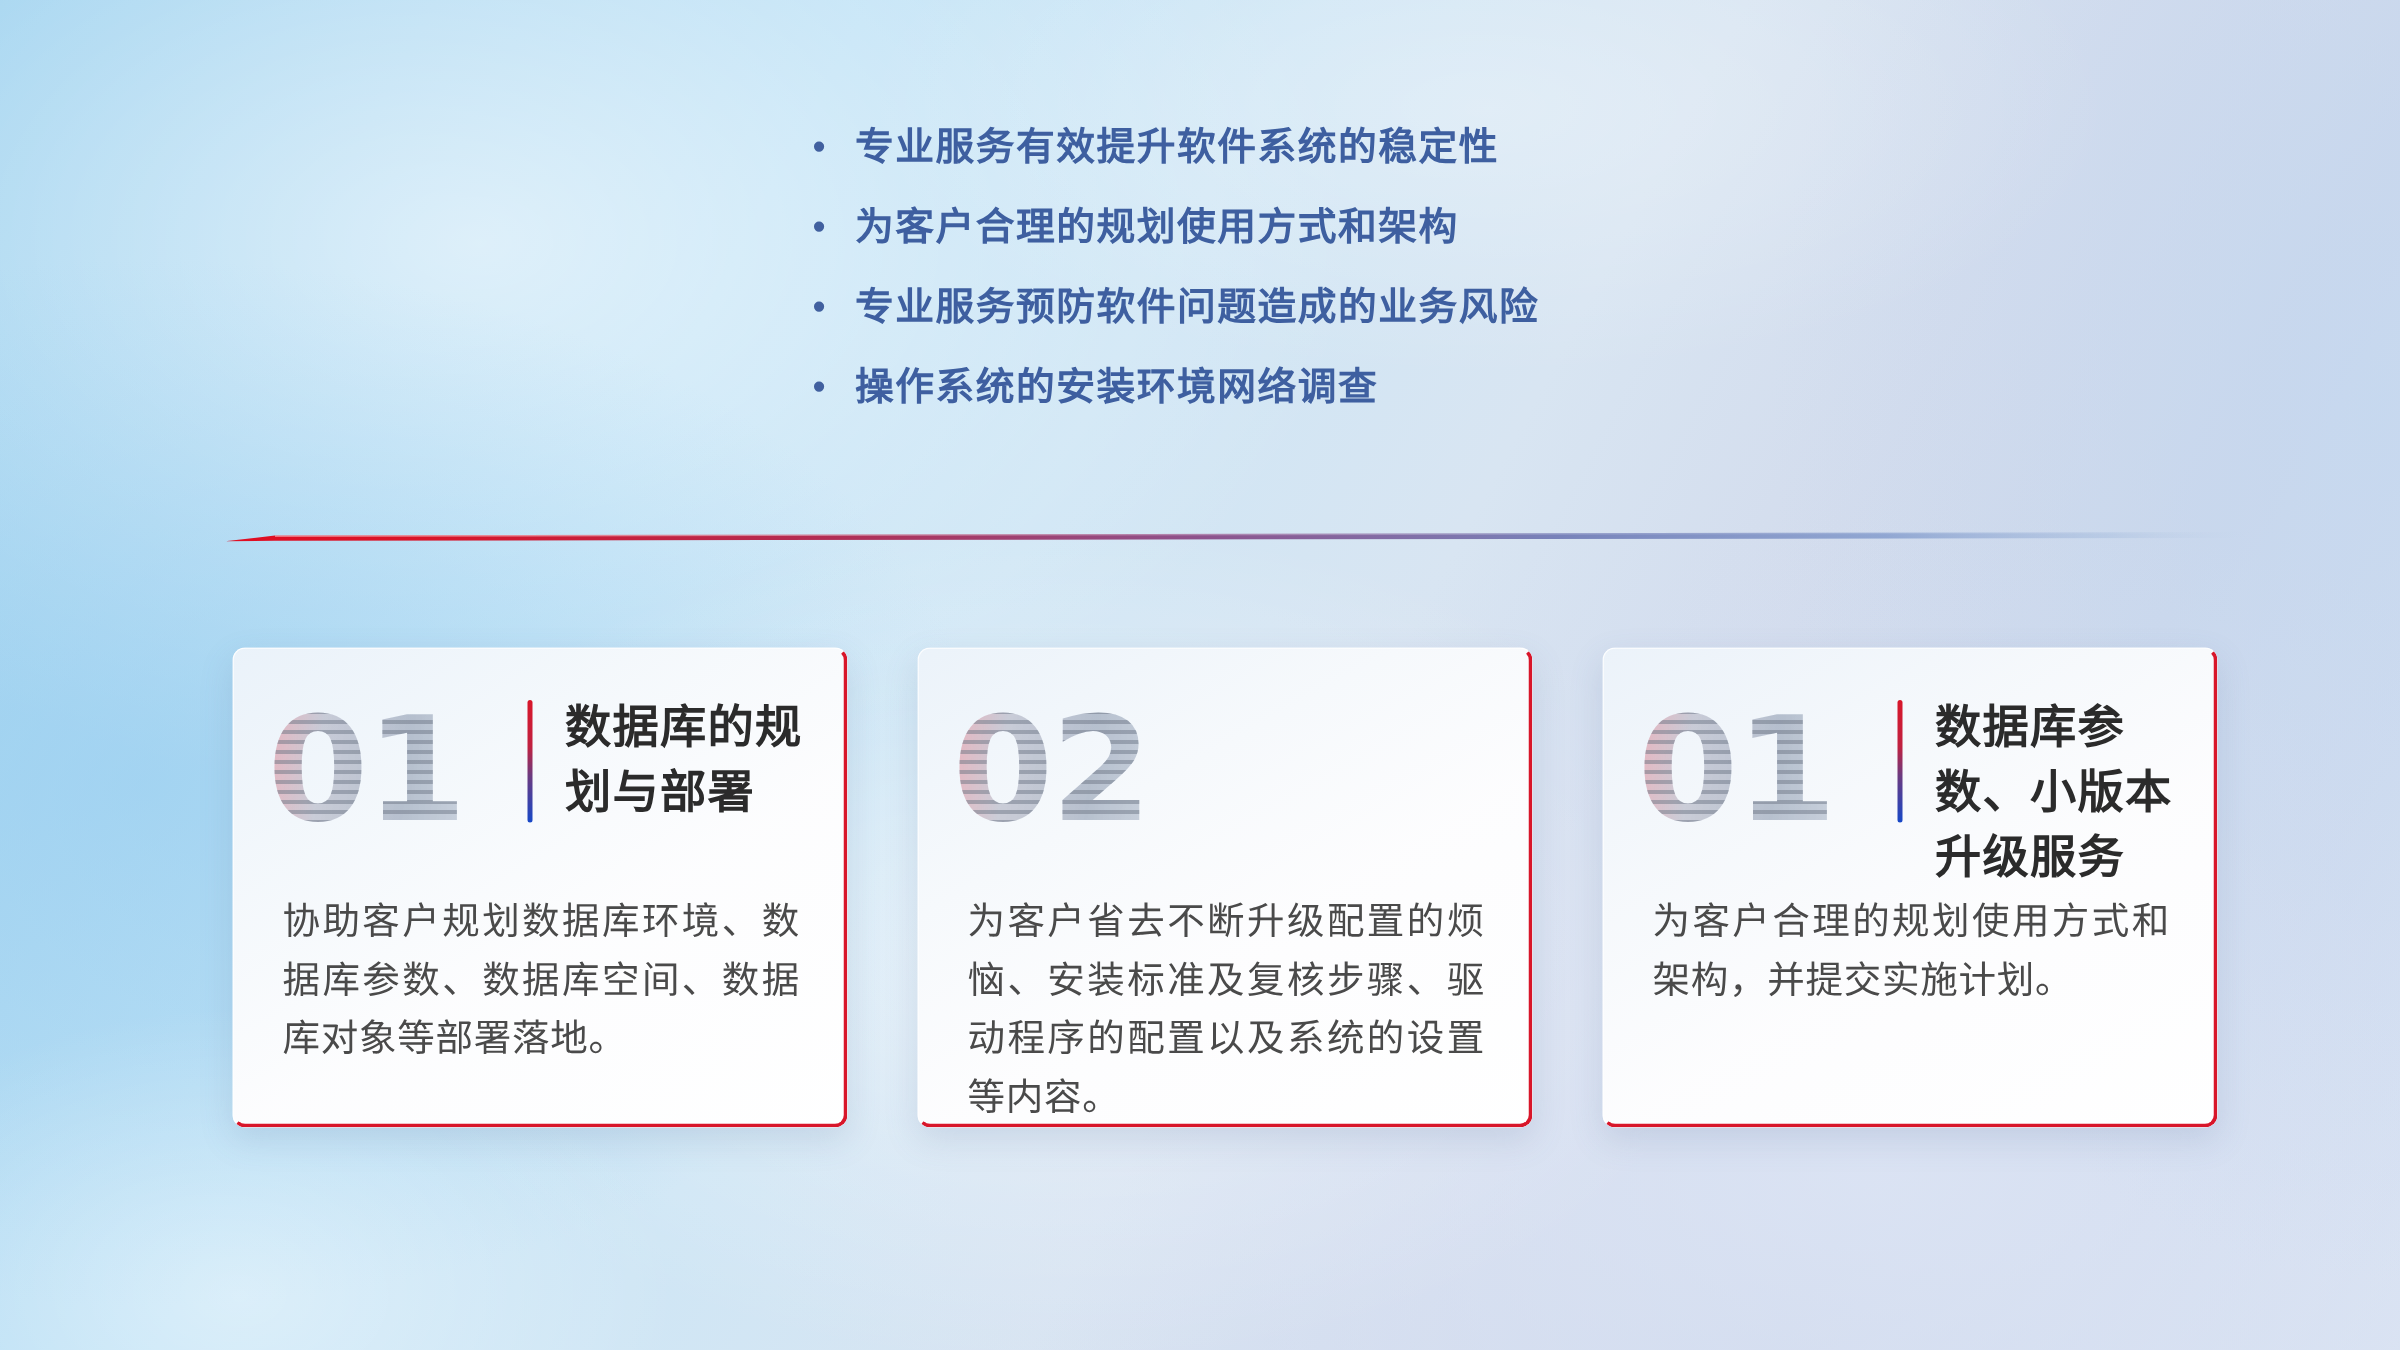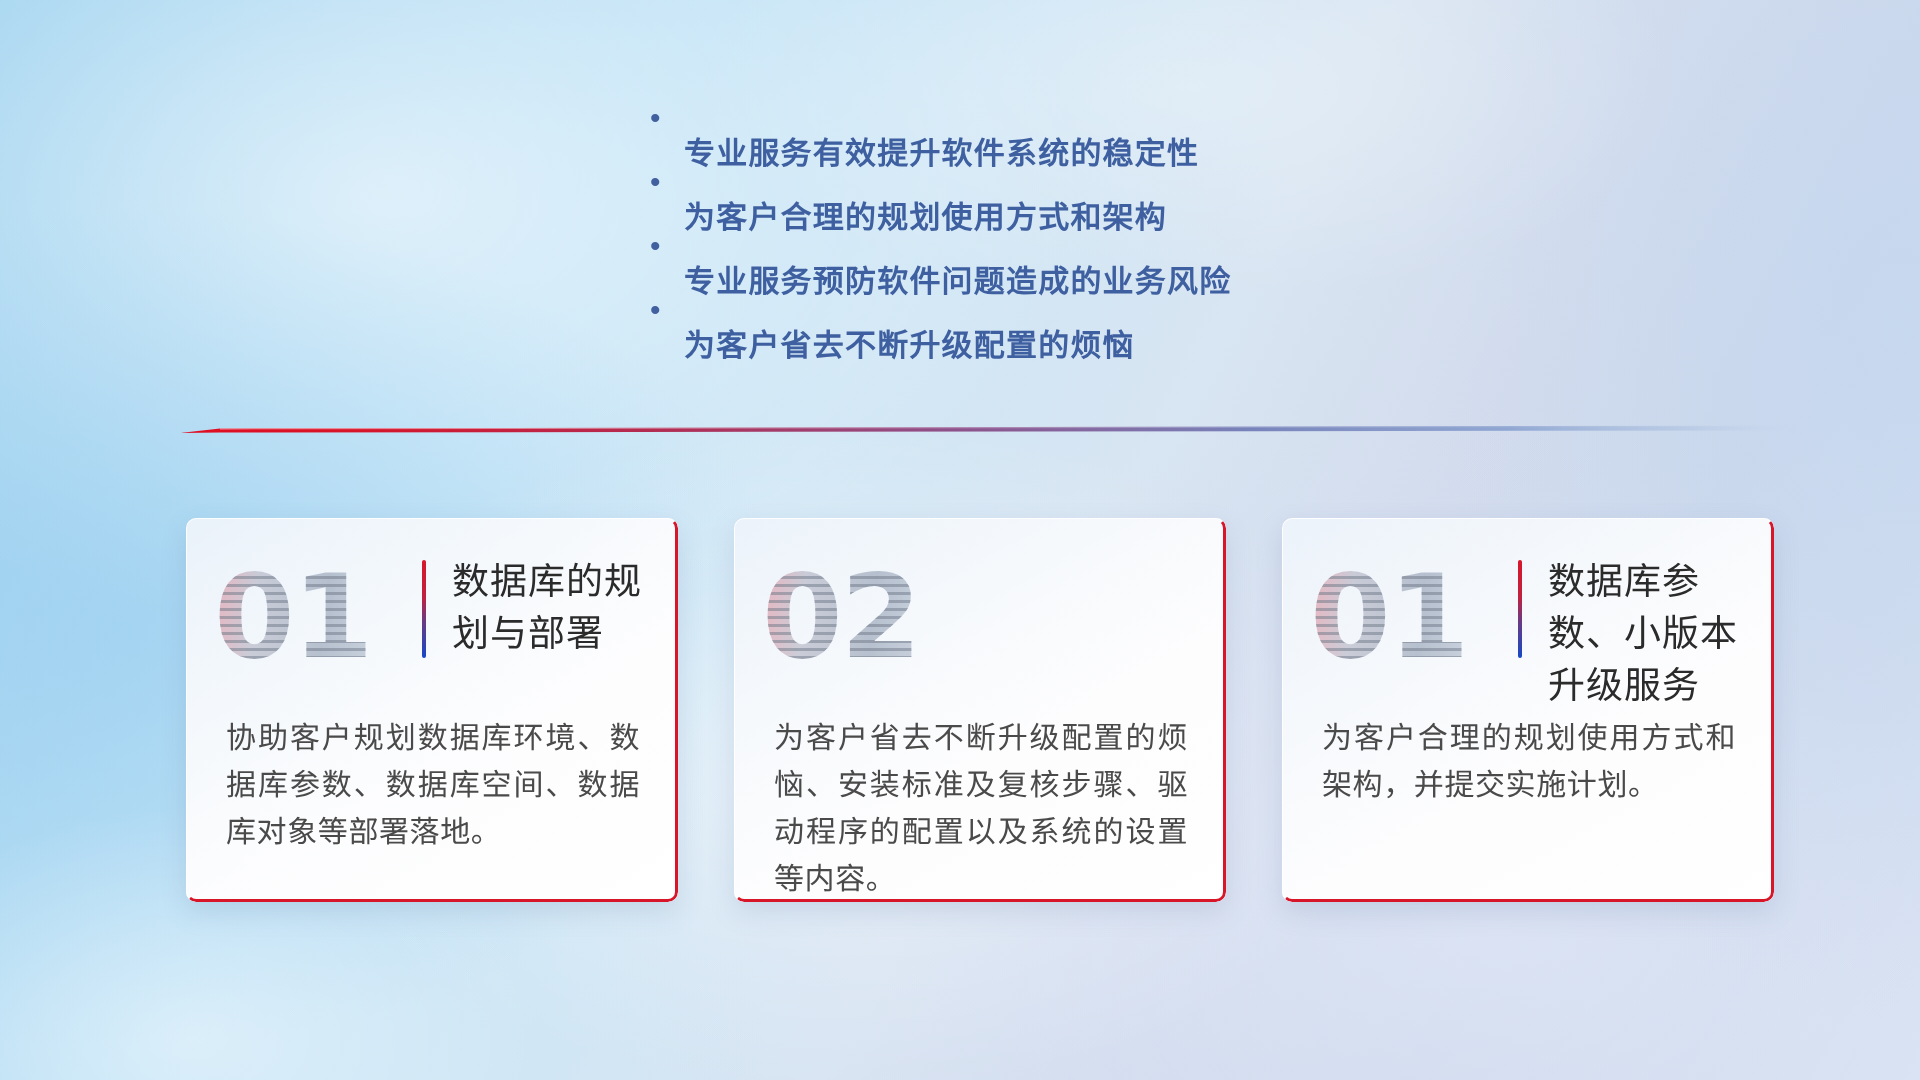--- a/index.html
+++ b/index.html
@@ -54,21 +54,21 @@
   .bullet-row{
     display:flex;align-items:flex-start;
     height:64px;
   }
   .bullet-dot{
     width:34px;flex:0 0 34px;
     font-size:30px;line-height:44px;color:#41609f;text-align:left;
   }
   .bullet-text{
     font-size:31px;line-height:44px;letter-spacing:1.2px;
-    color:#3e5fa0;font-weight:700;white-space:nowrap;margin-top:36px;
+    color:#3e5fa0;font-weight:700;white-space:nowrap;
   }
 
   
   #divider{
     position:absolute;left:180px;top:421px;width:1620px;height:16px;
   }
   #divider svg{display:block;width:100%;height:100%;}
 
   
   #cards{
@@ -127,21 +127,21 @@
     position:absolute;left:236px;top:38px;right:22px;
     display:flex;align-items:flex-start;
   }
   .head-rule{
     width:4px;height:98px;flex:0 0 4px;margin-top:4px;
     border-radius:2px;
     background:linear-gradient(to bottom,#d8162a 0%,#c02140 38%,#6b3a80 62%,#1648c8 100%);
   }
   .card-title{
     margin-left:26px;
-    font-size:37px;line-height:52px;font-weight:400;
+    font-size:37px;line-height:52px;font-weight:700;
     color:#2b2b2b;letter-spacing:1px;
   }
 
   .card-body{
     position:absolute;left:40px;right:38px;top:196px;
     font-size:30px;line-height:47px;
     color:#4a4a4a;letter-spacing:0.6px;
     text-align:justify;
   }
 </style>
@@ -171,21 +171,21 @@
     <span class="bullet-text">为客户合理的规划使用方式和架构</span>
   </div>
 
   <div class="bullet-row">
     <span class="bullet-dot">•</span>
     <span class="bullet-text">专业服务预防软件问题造成的业务风险</span>
   </div>
 
   <div class="bullet-row">
     <span class="bullet-dot">•</span>
-    <span class="bullet-text">为客户省去不断升级配置的烦恼</span>
+    <span class="bullet-text">操作系统的安装环境网络调查</span>
   </div>
 
 </div>
 
 <div id="divider">
   <svg viewBox="0 0 1620 16" preserveAspectRatio="none">
     <defs>
       <linearGradient id="divgrad" x1="0" y1="0" x2="1" y2="0">
         <stop offset="0%" stop-color="#e00d22" stop-opacity="1"></stop>
         <stop offset="10%" stop-color="#d81428" stop-opacity="1"></stop>

